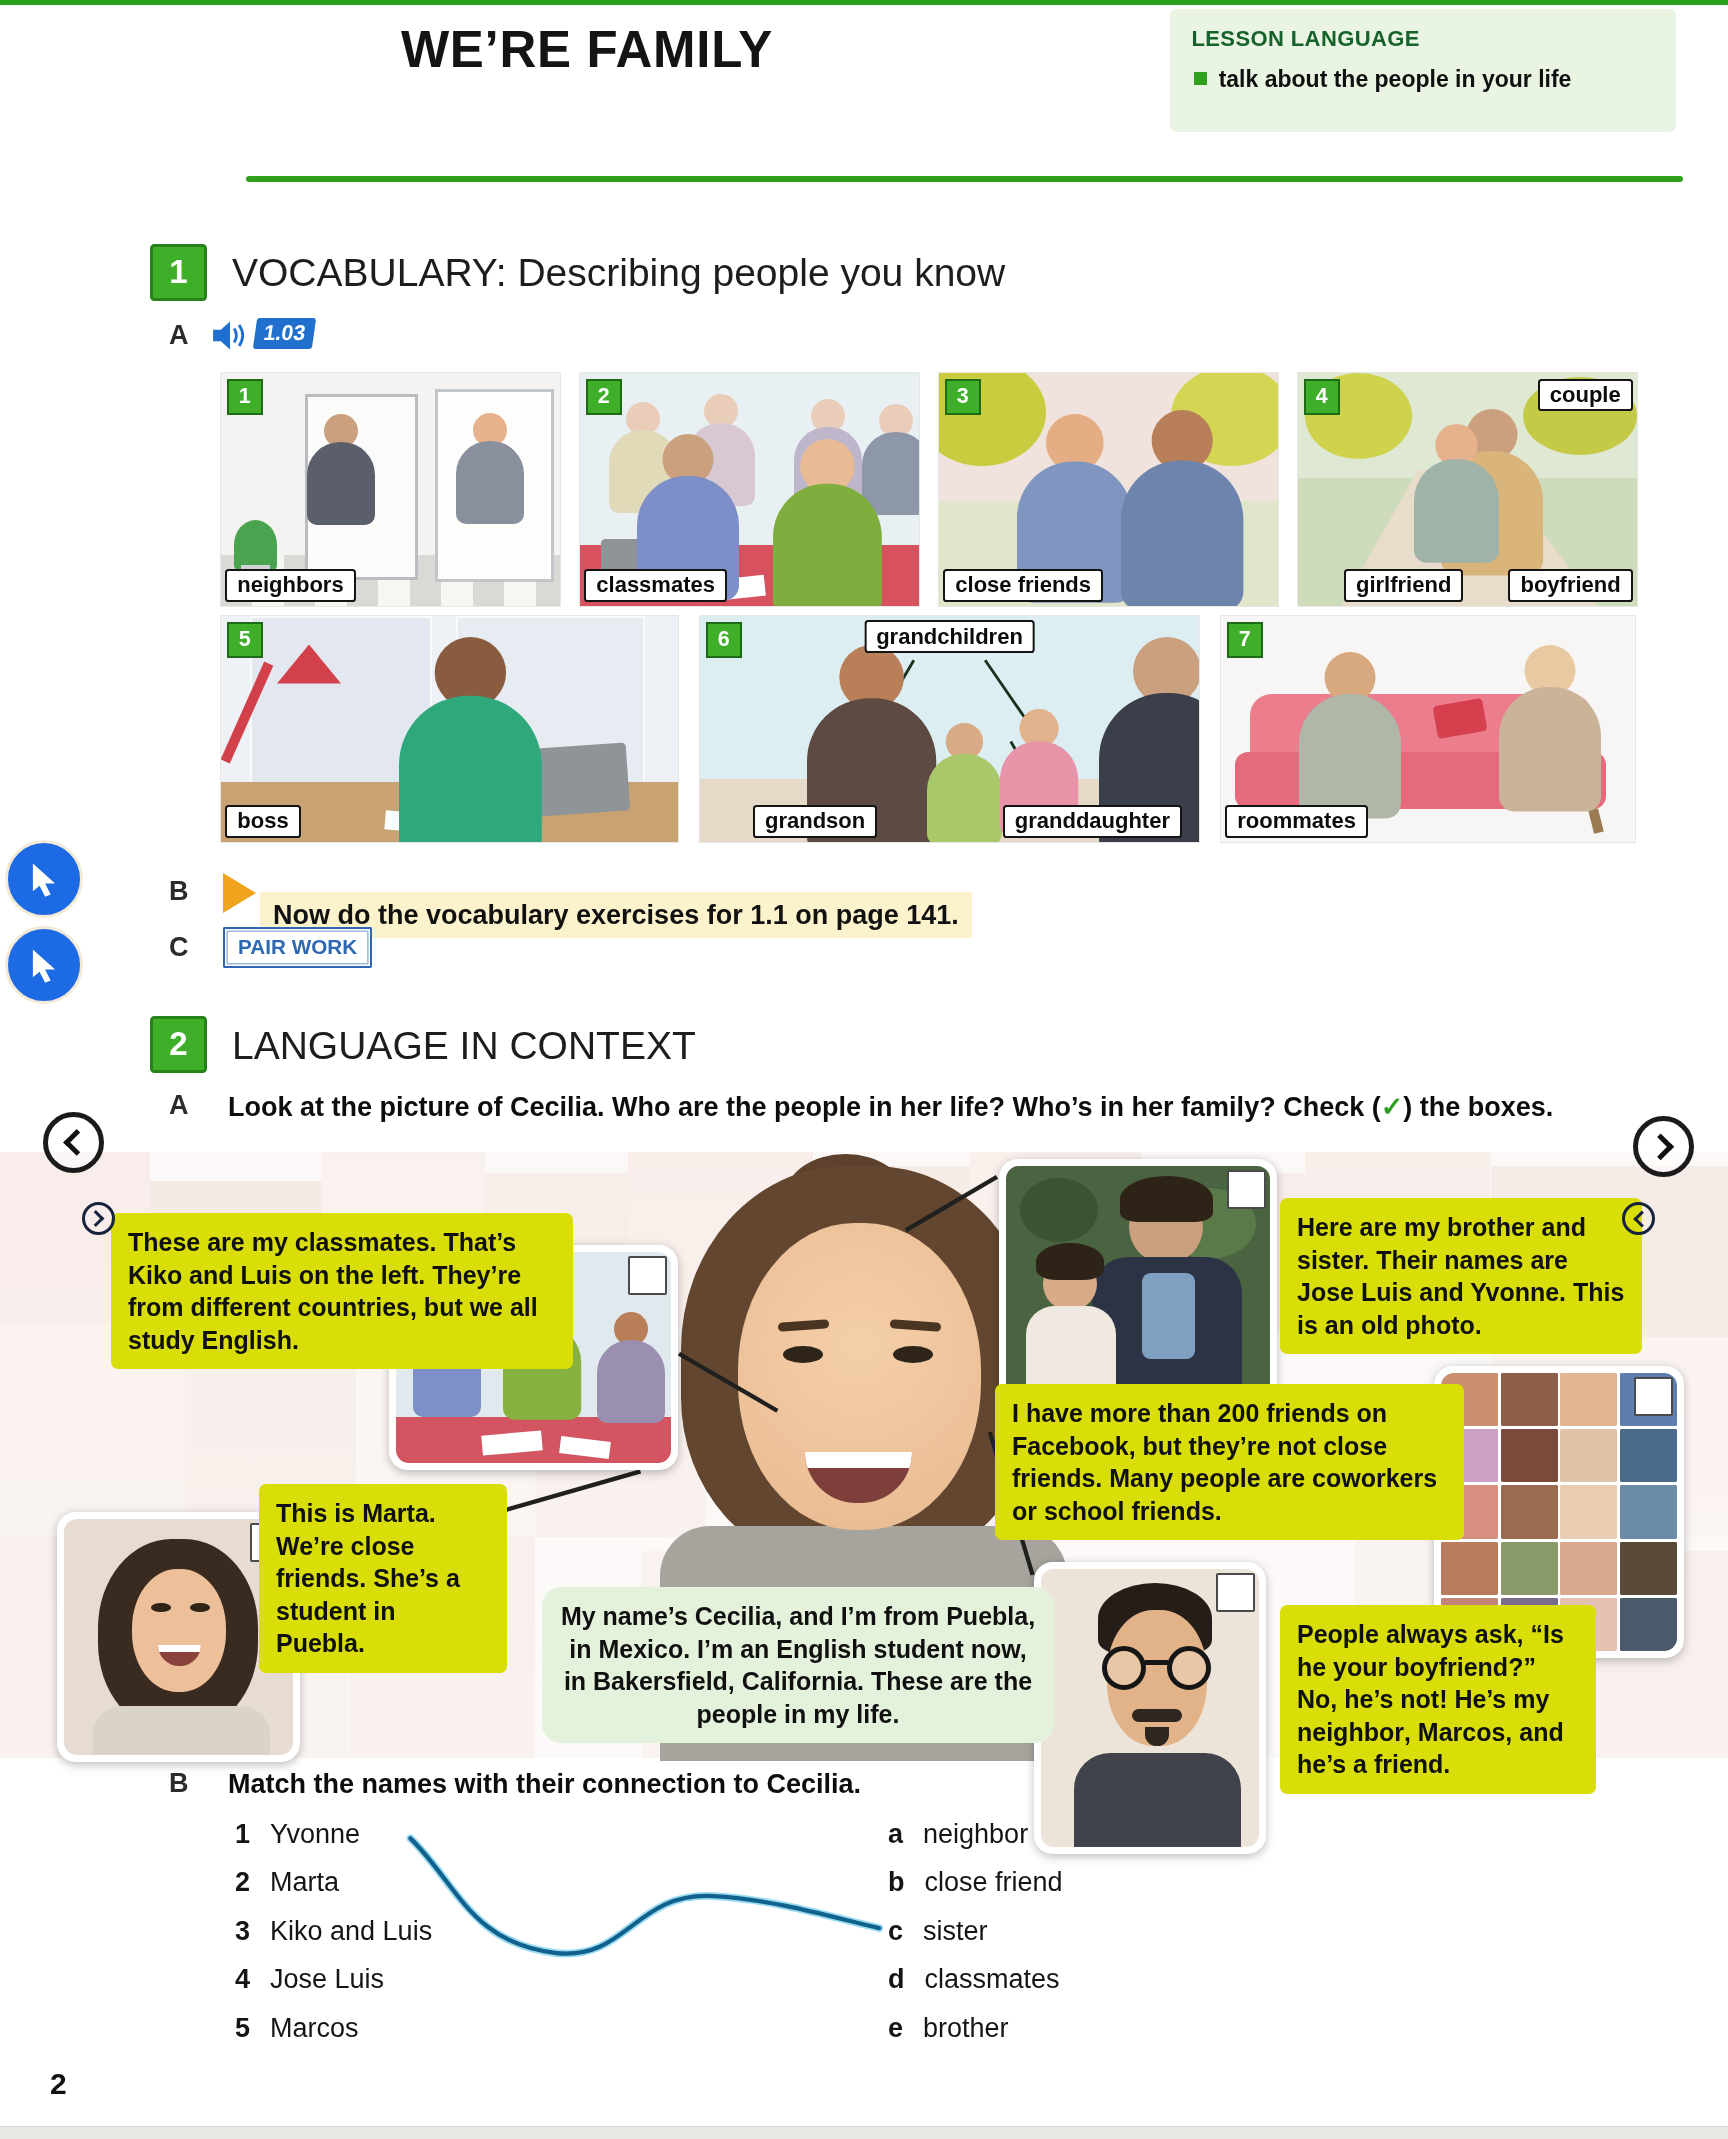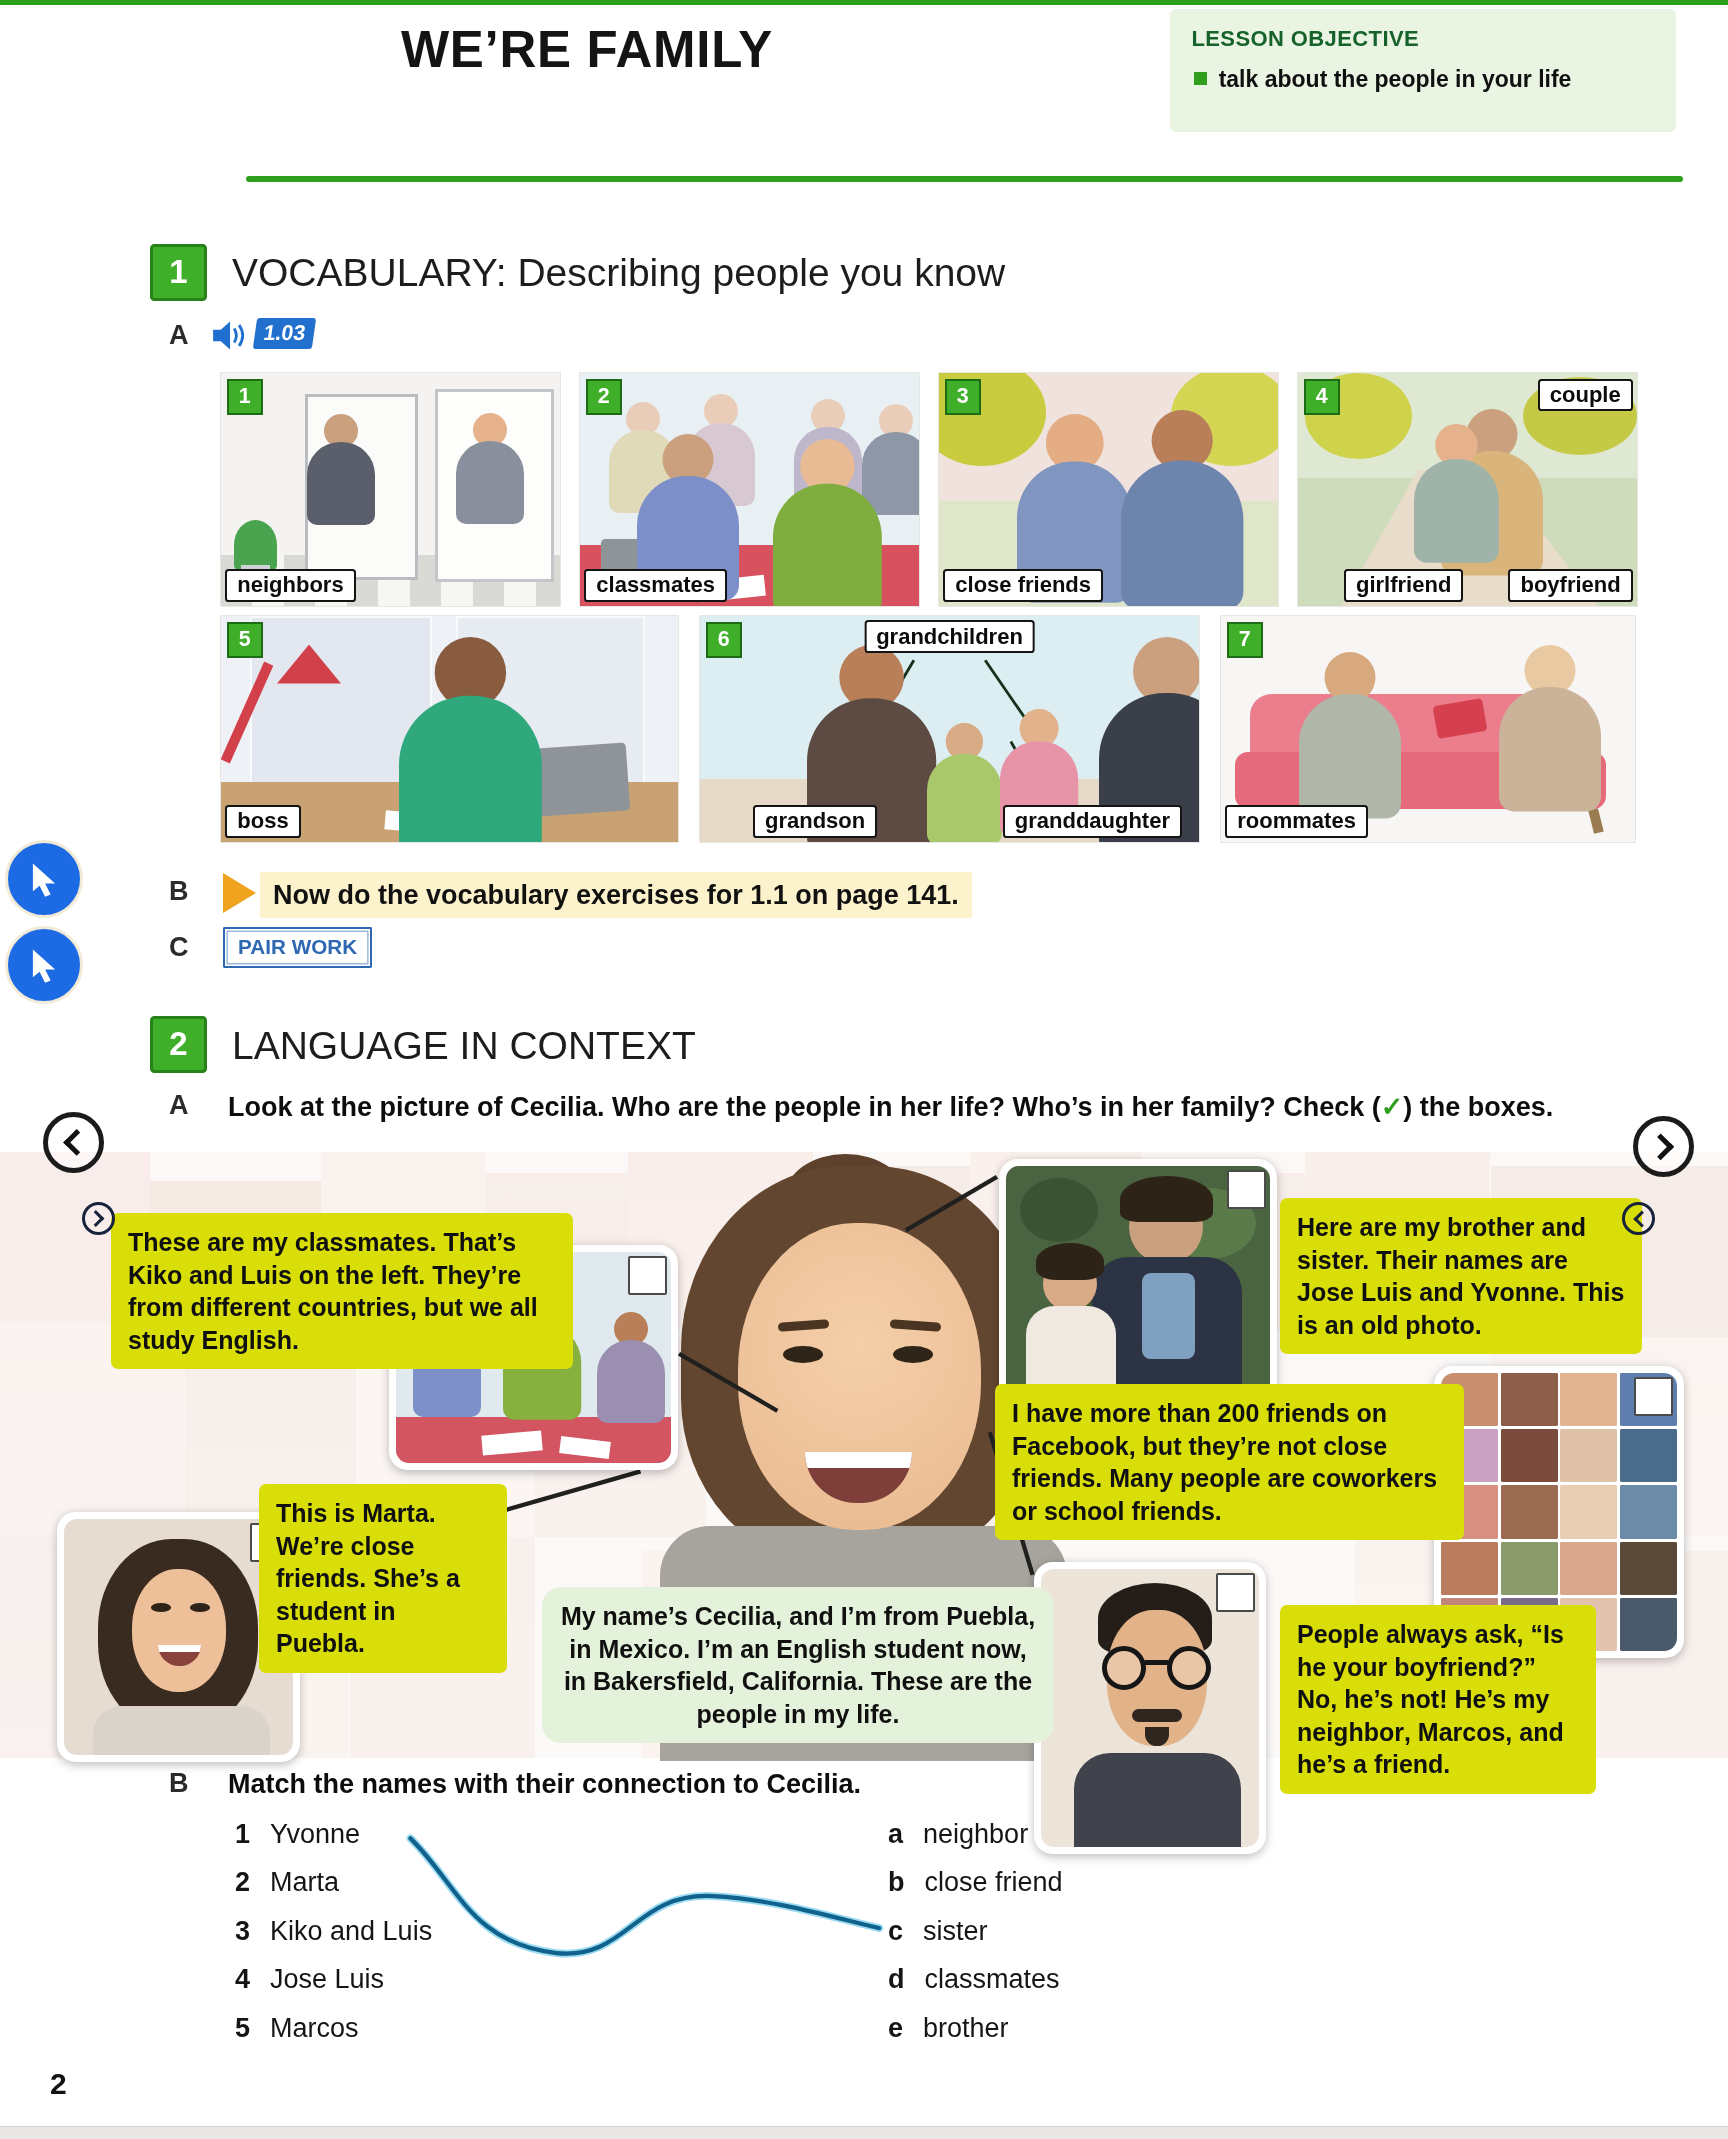--- a/index.html
+++ b/index.html
@@ -20,21 +20,21 @@
   .objective .sq{width:13px;height:13px;background:#2f9f1d;margin:6.4px 11.4px 0 2.9px;flex:none;}
   .objective .otext{font-size:23px;font-weight:700;color:#101010;}
   
   .secnum{position:absolute;width:57px;height:57px;background:#3fae28;border:3.6px solid #27821a;border-radius:4.3px;
           box-sizing:border-box;color:#fff;font-size:33px;font-weight:800;text-align:center;line-height:50px;}
   .secheading{position:absolute;font-size:39px;font-weight:400;color:#1d1d1d;}
   .itemletter{position:absolute;font-size:27px;font-weight:700;color:#2b2b2b;}
   .instr{position:absolute;font-size:27px;font-weight:800;color:#0d0d0d;}
   .audio-badge{position:absolute;background:#2170cd;color:#fff;font-size:21.4px;font-weight:800;
                padding:2.9px 8.6px;border-radius:2.9px;transform:skewX(-8deg);}
-  .hl{position:absolute;background:#fcf2cc;height:46px;line-height:46px;padding:0 13px;font-size:27px;font-weight:800;}
+  .hl{position:absolute;background:#fcf2cc;height:46px;line-height:46px;padding:0 13px;font-size:27px;font-weight:800;margin-top:20px;}
   .arrow-r{position:absolute;width:0;height:0;border-left:33px solid #f0a41d;border-top:20.7px solid transparent;border-bottom:20.7px solid transparent;}
   .pairwork{position:absolute;border:2.1px solid #2e68b2;box-shadow:inset 0 0 0 1.4px #fff,inset 0 0 0 2.9px #9db9d8;
             color:#2e68b2;background:#fff;font-size:20.7px;font-weight:700;padding:6.4px 13px;border-radius:1.4px;}
   
   .pic{position:absolute;overflow:hidden;box-shadow:0 0 0 0.7px #dcdcd6;background:#eee;}
   .pic .scene{position:absolute;inset:0;}
   .numbadge{position:absolute;left:5.7px;top:5.7px;width:36px;height:36px;background:#3fae28;border:2.1px solid #1d6b14;
             box-sizing:border-box;color:#fff;font-size:21.4px;font-weight:800;text-align:center;line-height:31px;z-index:5;}
   .lbl{position:absolute;background:#fff;border:2.1px solid #141414;border-radius:3.6px;color:#0c0c0c;
        font-size:22px;font-weight:800;padding:1.4px 10px;white-space:nowrap;z-index:5;}
@@ -75,21 +75,21 @@
 </style>
 </head>
 <body>
 
 <div id="page">
 
   <div class="topline"></div>
   <div class="page-title">WE’RE FAMILY</div>
   <div class="title-rule"></div>
   <div class="objective">
-    <div class="oh">LESSON OBJECTIVE</div>
+    <div class="oh">LESSON LANGUAGE</div>
     <div class="orow">
       <div class="sq"></div>
       <div class="otext">talk about the people in your life</div>
     </div>
   </div>
 
   <div class="secnum" style="left:150px;top:244px;">1</div>
   <div class="secheading" style="left:232px;top:251px;">VOCABULARY: Describing people you know</div>
 
   <div class="itemletter" style="left:169px;top:320px;">A</div>

